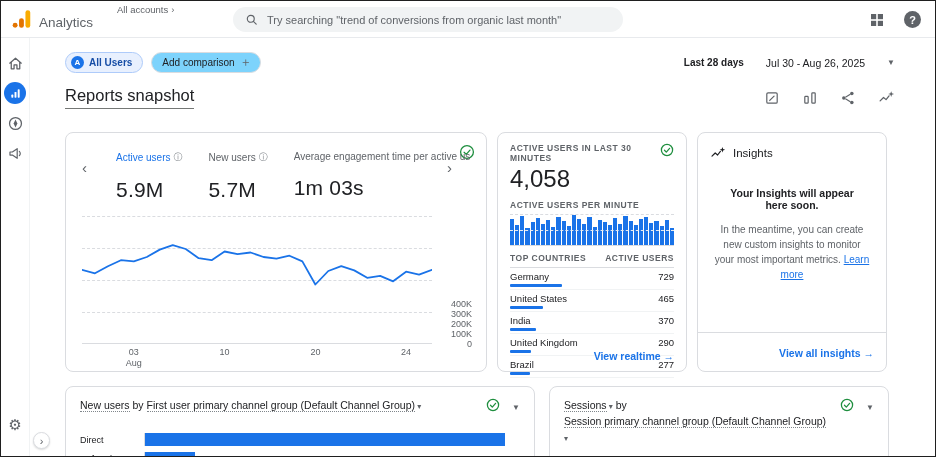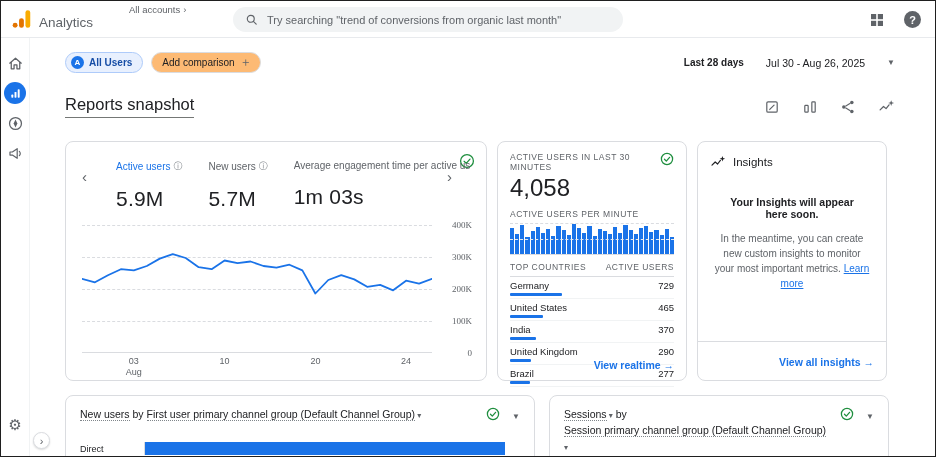--- a/index.html
+++ b/index.html
@@ -3,49 +3,49 @@
 <meta charset="utf-8">
 <style>
   * { box-sizing: border-box; margin: 0; padding: 0; }
   body { font-family: "Liberation Sans", sans-serif; background:#fff; }
   .screen { position:relative; width:936px; height:457px; border:1px solid #1f1f1f; background:#fff; overflow:hidden; display:flex; flex-direction:column; }
 
   
   .topbar { position:relative; height:37px; min-height:37px; background:#fff; border-bottom:1px solid #e8eaed; display:flex; align-items:center; z-index:6; }
   .logo-wrap { display:flex; align-items:flex-end; margin-left:10px; gap:7px; }
   .app-name { font-size:13.5px; color:#5f6368; }
-  .account-switcher { position:absolute; left:128px; top:3px; font-size:9.5px; color:#5f6368; display:flex; gap:3px; align-items:center; cursor:pointer; }
+  .account-switcher { position:absolute; left:116px; top:3px; font-size:9.5px; color:#5f6368; display:flex; gap:3px; align-items:center; cursor:pointer; }
   .searchbar { position:absolute; left:232px; top:6px; width:390px; height:25px; background:#f1f3f4; border-radius:13px; display:flex; align-items:center; padding:0 12px; gap:9px; color:#5f6368; font-size:11px; cursor:text; }
   .topbar-right { position:absolute; right:14px; top:0; height:37px; display:flex; align-items:center; gap:18px; }
   .help-icon { width:17px; height:17px; border-radius:50%; background:#5f6368; color:#fff; font-size:11px; font-weight:bold; display:flex; align-items:center; justify-content:center; cursor:pointer; }
 
   
   .body { position:relative; flex:1; display:flex; min-height:0; }
   .sidebar { position:relative; width:29px; min-width:29px; background:#fff; border-right:1px solid #f1f3f4; }
   .nav-items { display:flex; flex-direction:column; align-items:center; padding-top:14px; gap:8px; }
   .nav-btn { width:22px; height:22px; display:flex; align-items:center; justify-content:center; cursor:pointer; }
   .nav-reports { border-radius:50%; background:#1a73e8; }
   .gear { position:absolute; bottom:22px; left:0; right:0; text-align:center; font-size:15px; color:#5f6368; cursor:pointer; }
   .expand-btn { position:absolute; left:32px; bottom:7px; width:17px; height:17px; border-radius:50%; background:#fff; border:1px solid #dadce0; box-shadow:0 1px 2px rgba(0,0,0,.15); display:flex; align-items:center; justify-content:center; font-size:11px; color:#5f6368; cursor:pointer; z-index:5; }
 
   .content { flex:1; background:#fff; overflow:hidden; padding:0 40px 0 35px; }
 
   
   .filter-row { display:flex; align-items:center; margin-top:14px; }
   .chip { height:21px; display:flex; align-items:center; gap:5px; border-radius:11px; padding:0 10px 0 5px; font-size:10px; cursor:pointer; }
   .chip-all-users { background:#e8f0fe; border:1px solid #aecbfa; color:#174ea6; font-weight:bold; }
   .chip-avatar { width:13px; height:13px; border-radius:50%; background:#1a73e8; color:#fff; font-size:8px; font-weight:bold; display:flex; align-items:center; justify-content:center; }
-  .chip-add { background:#fdba74; border:1px solid #dadce0; color:#202124; margin-left:8px; padding:0 8px 0 10px; }
+  .chip-add { background:#7dd3fc; border:1px solid #dadce0; color:#202124; margin-left:8px; padding:0 8px 0 10px; }
   .plus { font-size:12px; color:#5f6368; }
   .date-range { margin-left:auto; display:flex; align-items:center; gap:22px; font-size:10.5px; color:#202124; cursor:pointer; }
   .date-type { font-weight:bold; font-size:10px; }
   .caret { font-size:8px; color:#5f6368; }
 
   
-  .title-row { display:flex; align-items:center; margin-top:22px; }
+  .title-row { display:flex; align-items:center; margin-top:13px; }
   .page-title { font-size:16.5px; color:#202124; border-bottom:1px solid #747775; padding-bottom:3px; cursor:pointer; }
   .title-actions { margin-left:auto; display:flex; align-items:center; gap:20px; }
   .icon-btn { width:18px; height:18px; display:flex; align-items:center; justify-content:center; cursor:pointer; }
 
   
   .cards-row { display:flex; gap:10px; margin-top:23px; }
   .card { background:#fff; border:1px solid #dadce0; border-radius:8px; position:relative; }
   .metrics-card { width:422px; height:240px; padding:10px 14px; }
   .realtime-card { width:190px; height:240px; padding:10px 12px; }
   .insights-card { width:190px; height:240px; }
@@ -60,26 +60,26 @@
   .metric-value { font-size:21px; color:#202124; margin-top:14px; letter-spacing:.2px; }
   .info { font-size:9px; color:#80868b; }
   .m3 { max-width:190px; overflow:hidden; }
   .check-badge { position:absolute; top:11px; right:11px; cursor:pointer; }
 
   .chart-wrap { position:relative; height:152px; margin-top:14px; }
   .plot-area { position:absolute; left:2px; right:40px; top:0; height:128px; }
   .gridline { position:absolute; left:0; right:0; border-top:1px dashed #dadce0; }
   .gridline.solid { border-top-style:solid; }
   .plot-area svg { position:absolute; inset:0; width:100%; height:100%; }
-  .y-axis { position:absolute; right:0; top:-5px; width:34px; height:138px; display:flex; flex-direction:column; justify-content:space-between; align-items:flex-end; font-size:9px; color:#5f6368;font-family:Liberation Serif, serif; }
+  .y-axis { position:absolute; right:0; top:-5px; width:34px; height:138px; display:flex; flex-direction:column; justify-content:flex-end; align-items:flex-end; font-size:9px; color:#5f6368; }
   .x-axis { position:absolute; left:2px; right:40px; top:131px; height:22px; }
   .x-tick { position:absolute; top:0; transform:translateX(-50%); text-align:center; font-size:9px; color:#5f6368; line-height:11px; }
 
   
-  .caps { font-size:8.5px; letter-spacing:.5px; color:#5f6368; font-weight:normal; }
+  .caps { font-size:8.5px; letter-spacing:.5px; color:#5f6368; font-weight:bold; }
   .rt-head { display:flex; align-items:flex-start; justify-content:space-between; }
   .rt-value { font-size:24px; color:#202124; margin-top:2px; }
   .rt-permin { margin-top:7px; }
   .mbars { position:relative; display:flex; align-items:flex-end; gap:1px; height:32px; border-bottom:1px solid #dadce0; margin-top:4px; }
   .mbars::before { content:''; position:absolute; left:0; right:0; top:0; border-top:1px dashed #dadce0; }
   .mbars::after { content:''; position:absolute; left:0; right:0; top:50%; border-top:1px dashed #e8eaed; }
   .mbar { flex:1; background:#1a73e8; }
   .rt-table-head { display:flex; justify-content:space-between; margin-top:7px; padding-bottom:4px; border-bottom:1px solid #dadce0; }
   .country-row { padding:3px 0 2px; border-bottom:1px solid #f1f3f4; }
   .country-line { display:flex; justify-content:space-between; font-size:9.5px; color:#202124; }

